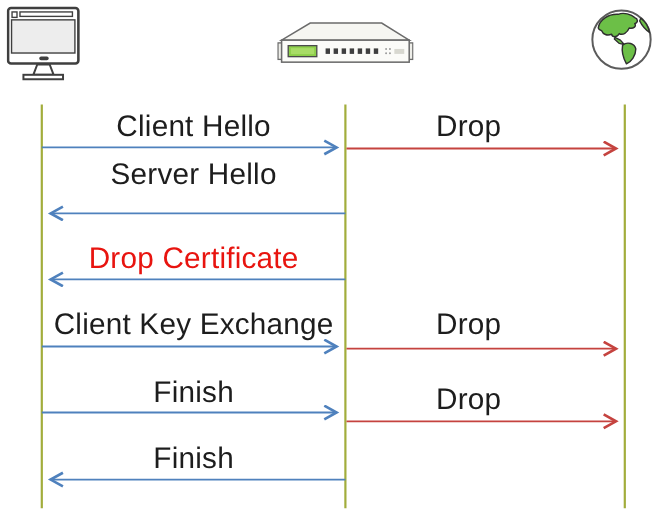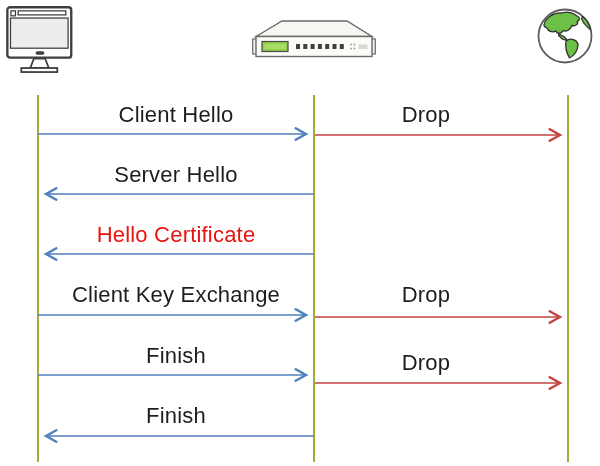--- a/index.html
+++ b/index.html
@@ -14,27 +14,27 @@
     position:relative;width:600px;height:466px;background:#ffffff;
     font-family:"Liberation Sans", sans-serif;overflow:hidden;
   }
   .actor{position:absolute;}
   .actor-client{left:6px;top:4px;width:72px;height:74px;}
   .actor-middlebox{left:252px;top:19px;width:124px;height:44px;}
   .actor-internet{left:536px;top:7px;width:58px;height:58px;}
   .wires{position:absolute;left:0;top:0;width:600px;height:466px;}
   .msg{
     position:absolute;transform:translateX(-50%);
-    font-size:22px;line-height:28px;color:var(--text-default);
+    font-size:27px;line-height:28px;color:var(--text-default);
     white-space:nowrap;letter-spacing:0.2px;
   }
   .msg.red{color:var(--text-red);}
   .colA{left:176px;}
   .colB{left:426px;}
-  .r1{top:101px}.r2{top:161px}.r3{top:221px}.r4{top:281px}
+  .r1{top:101px}.r2{top:144px}.r3{top:221px}.r4{top:281px}
   .r5{top:342px}.r5b{top:349px}.r6{top:402px}
 </style>
 </head>
 <body>
 
 <div class="stage">
 
   <div class="actor actor-client">
     <svg width="72" height="74" viewBox="0 0 80 78">
       <rect x="1.5" y="1.5" width="71" height="56" rx="3" fill="#ffffff" stroke="#3f3f3f" stroke-width="2.6"></rect>
@@ -106,20 +106,20 @@
 
     <line x1="38" y1="375" x2="306" y2="375" stroke="var(--arrow-blue)" stroke-width="1.6" marker-end="url(#head-blue)"></line>
     <line x1="315" y1="383" x2="560" y2="383" stroke="var(--arrow-red)" stroke-width="1.6" marker-end="url(#head-red)"></line>
 
     <line x1="314" y1="436" x2="46" y2="436" stroke="var(--arrow-blue)" stroke-width="1.6" marker-end="url(#head-blue)"></line>
   </svg>
 
   <div class="msg colA r1">Client Hello</div>
   <div class="msg colB r1">Drop</div>
   <div class="msg colA r2">Server Hello</div>
-  <div class="msg colA r3 red">Hello Certificate</div>
+  <div class="msg colA r3 red">Drop Certificate</div>
   <div class="msg colA r4">Client Key Exchange</div>
   <div class="msg colB r4">Drop</div>
   <div class="msg colA r5">Finish</div>
   <div class="msg colB r5b">Drop</div>
   <div class="msg colA r6">Finish</div>
 
 </div>
 
 </body></html>

